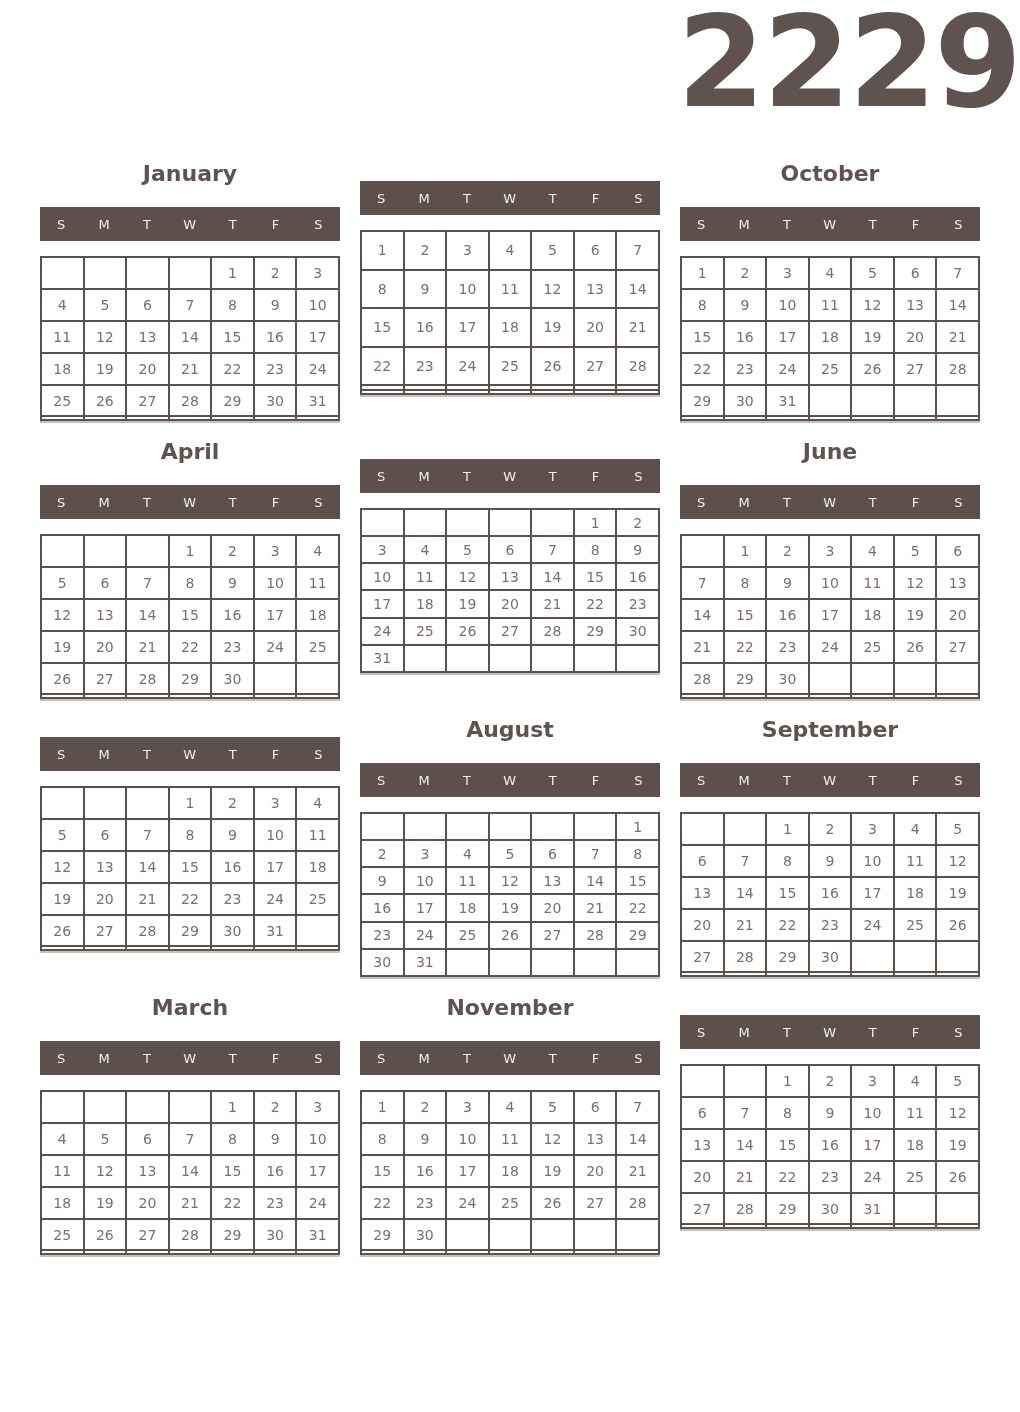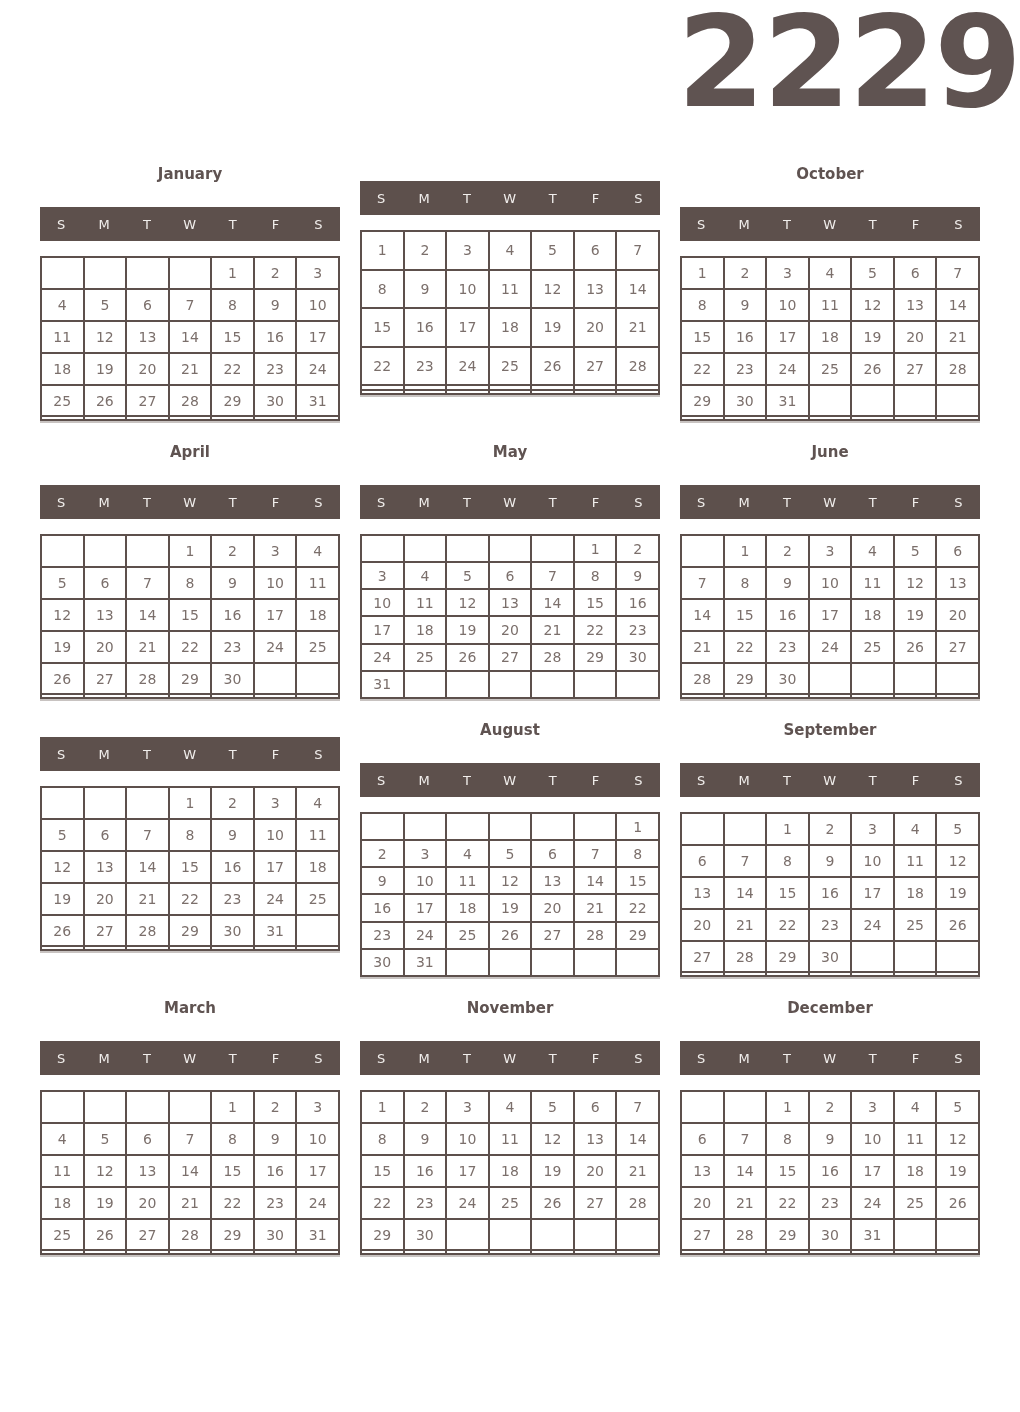--- a/index.html
+++ b/index.html
@@ -30,21 +30,21 @@
   .months-grid{
     margin-top:35px;
     display:grid;
     grid-template-columns:repeat(3,300px);
     column-gap:20px;
     row-gap:18px;
     justify-content:center;
   }
   .month-block{width:300px;}
   .month-name{
-    font-size:15px;
+    font-size:22px;
     line-height:26px;
     font-weight:bold;
     text-align:center;
     color:var(--title-color);
   }
   .weekday-header{
     margin-top:20px;
     height:34px;
     background:var(--header-bg);
     display:grid;
@@ -358,21 +358,20 @@
             <td></td>
             <td></td>
             <td></td>
             <td></td>
           </tr>
         </tbody>
     </table>
   </div>
 
   <div class="month-block">
-    <div class="month-name">May</div>
     <div class="weekday-header">
         <div class="weekday-cell">S</div>
         <div class="weekday-cell">M</div>
         <div class="weekday-cell">T</div>
         <div class="weekday-cell">W</div>
         <div class="weekday-cell">T</div>
         <div class="weekday-cell">F</div>
         <div class="weekday-cell">S</div>
       </div>
     <table class="date-table">
@@ -854,21 +853,20 @@
             <td></td>
             <td></td>
             <td></td>
             <td></td>
           </tr>
         </tbody>
     </table>
   </div>
 
   <div class="month-block">
-    <div class="month-name">December</div>
     <div class="weekday-header">
         <div class="weekday-cell">S</div>
         <div class="weekday-cell">M</div>
         <div class="weekday-cell">T</div>
         <div class="weekday-cell">W</div>
         <div class="weekday-cell">T</div>
         <div class="weekday-cell">F</div>
         <div class="weekday-cell">S</div>
       </div>
     <table class="date-table">

